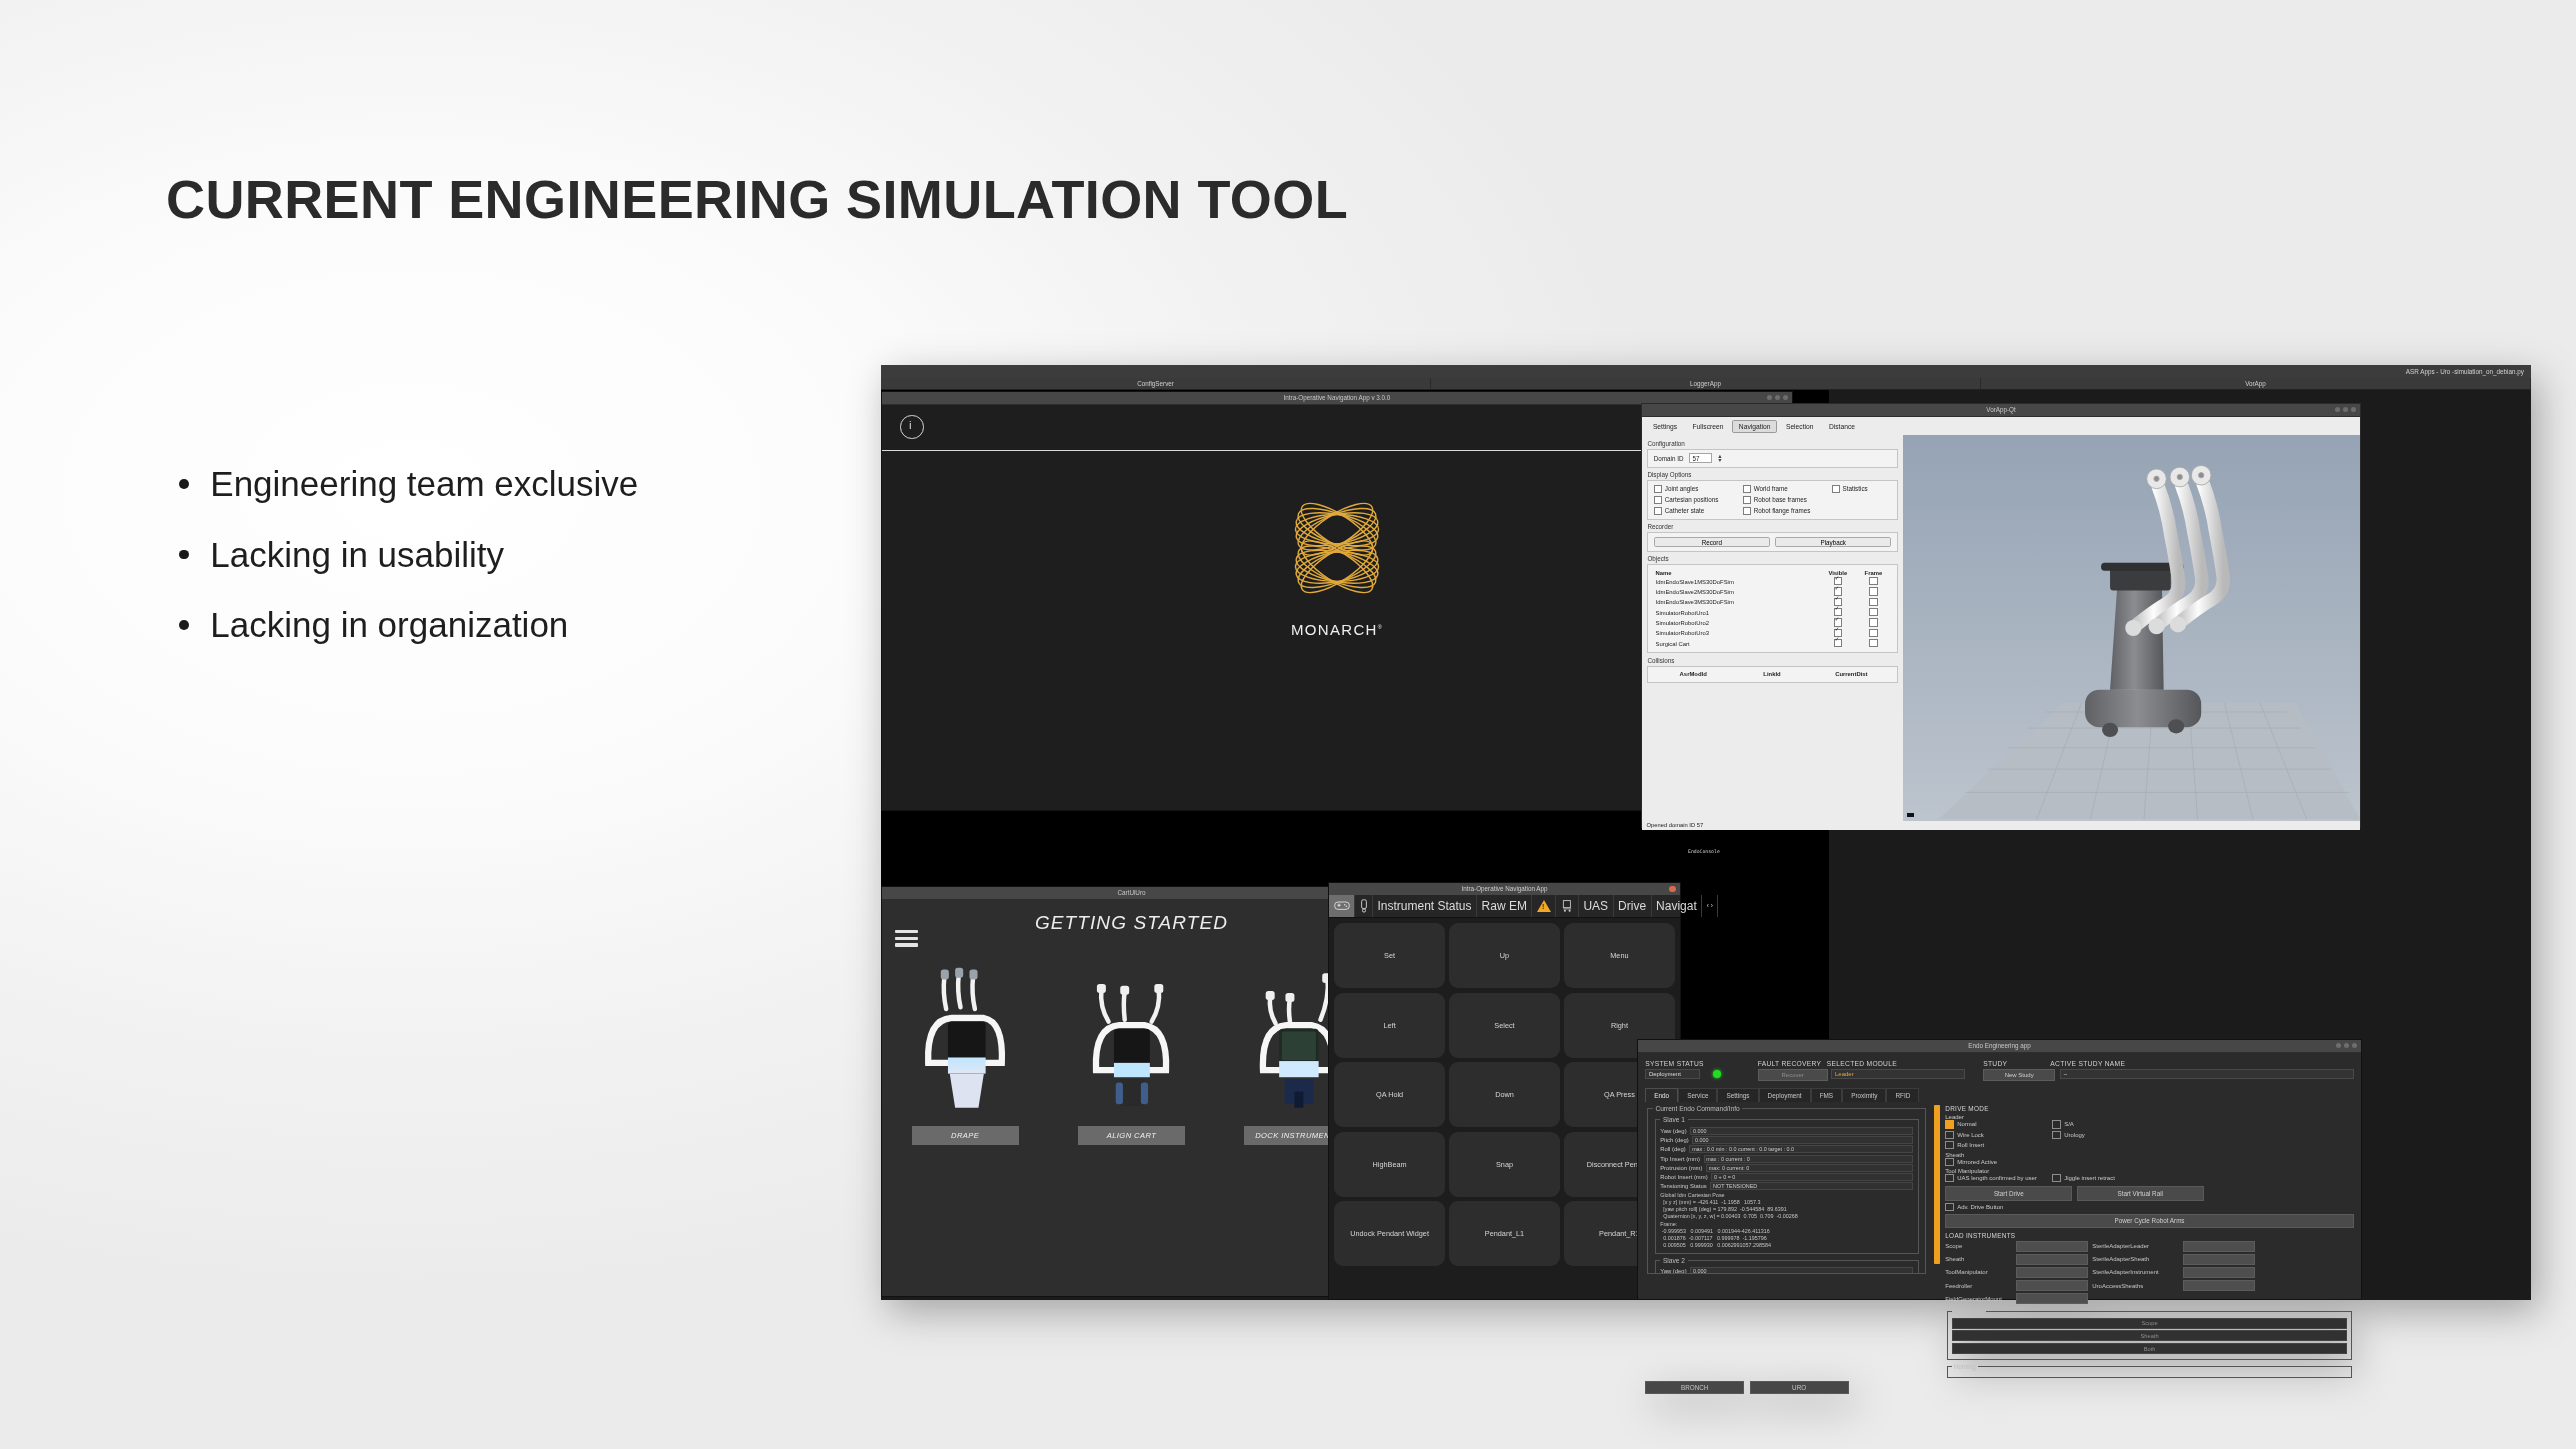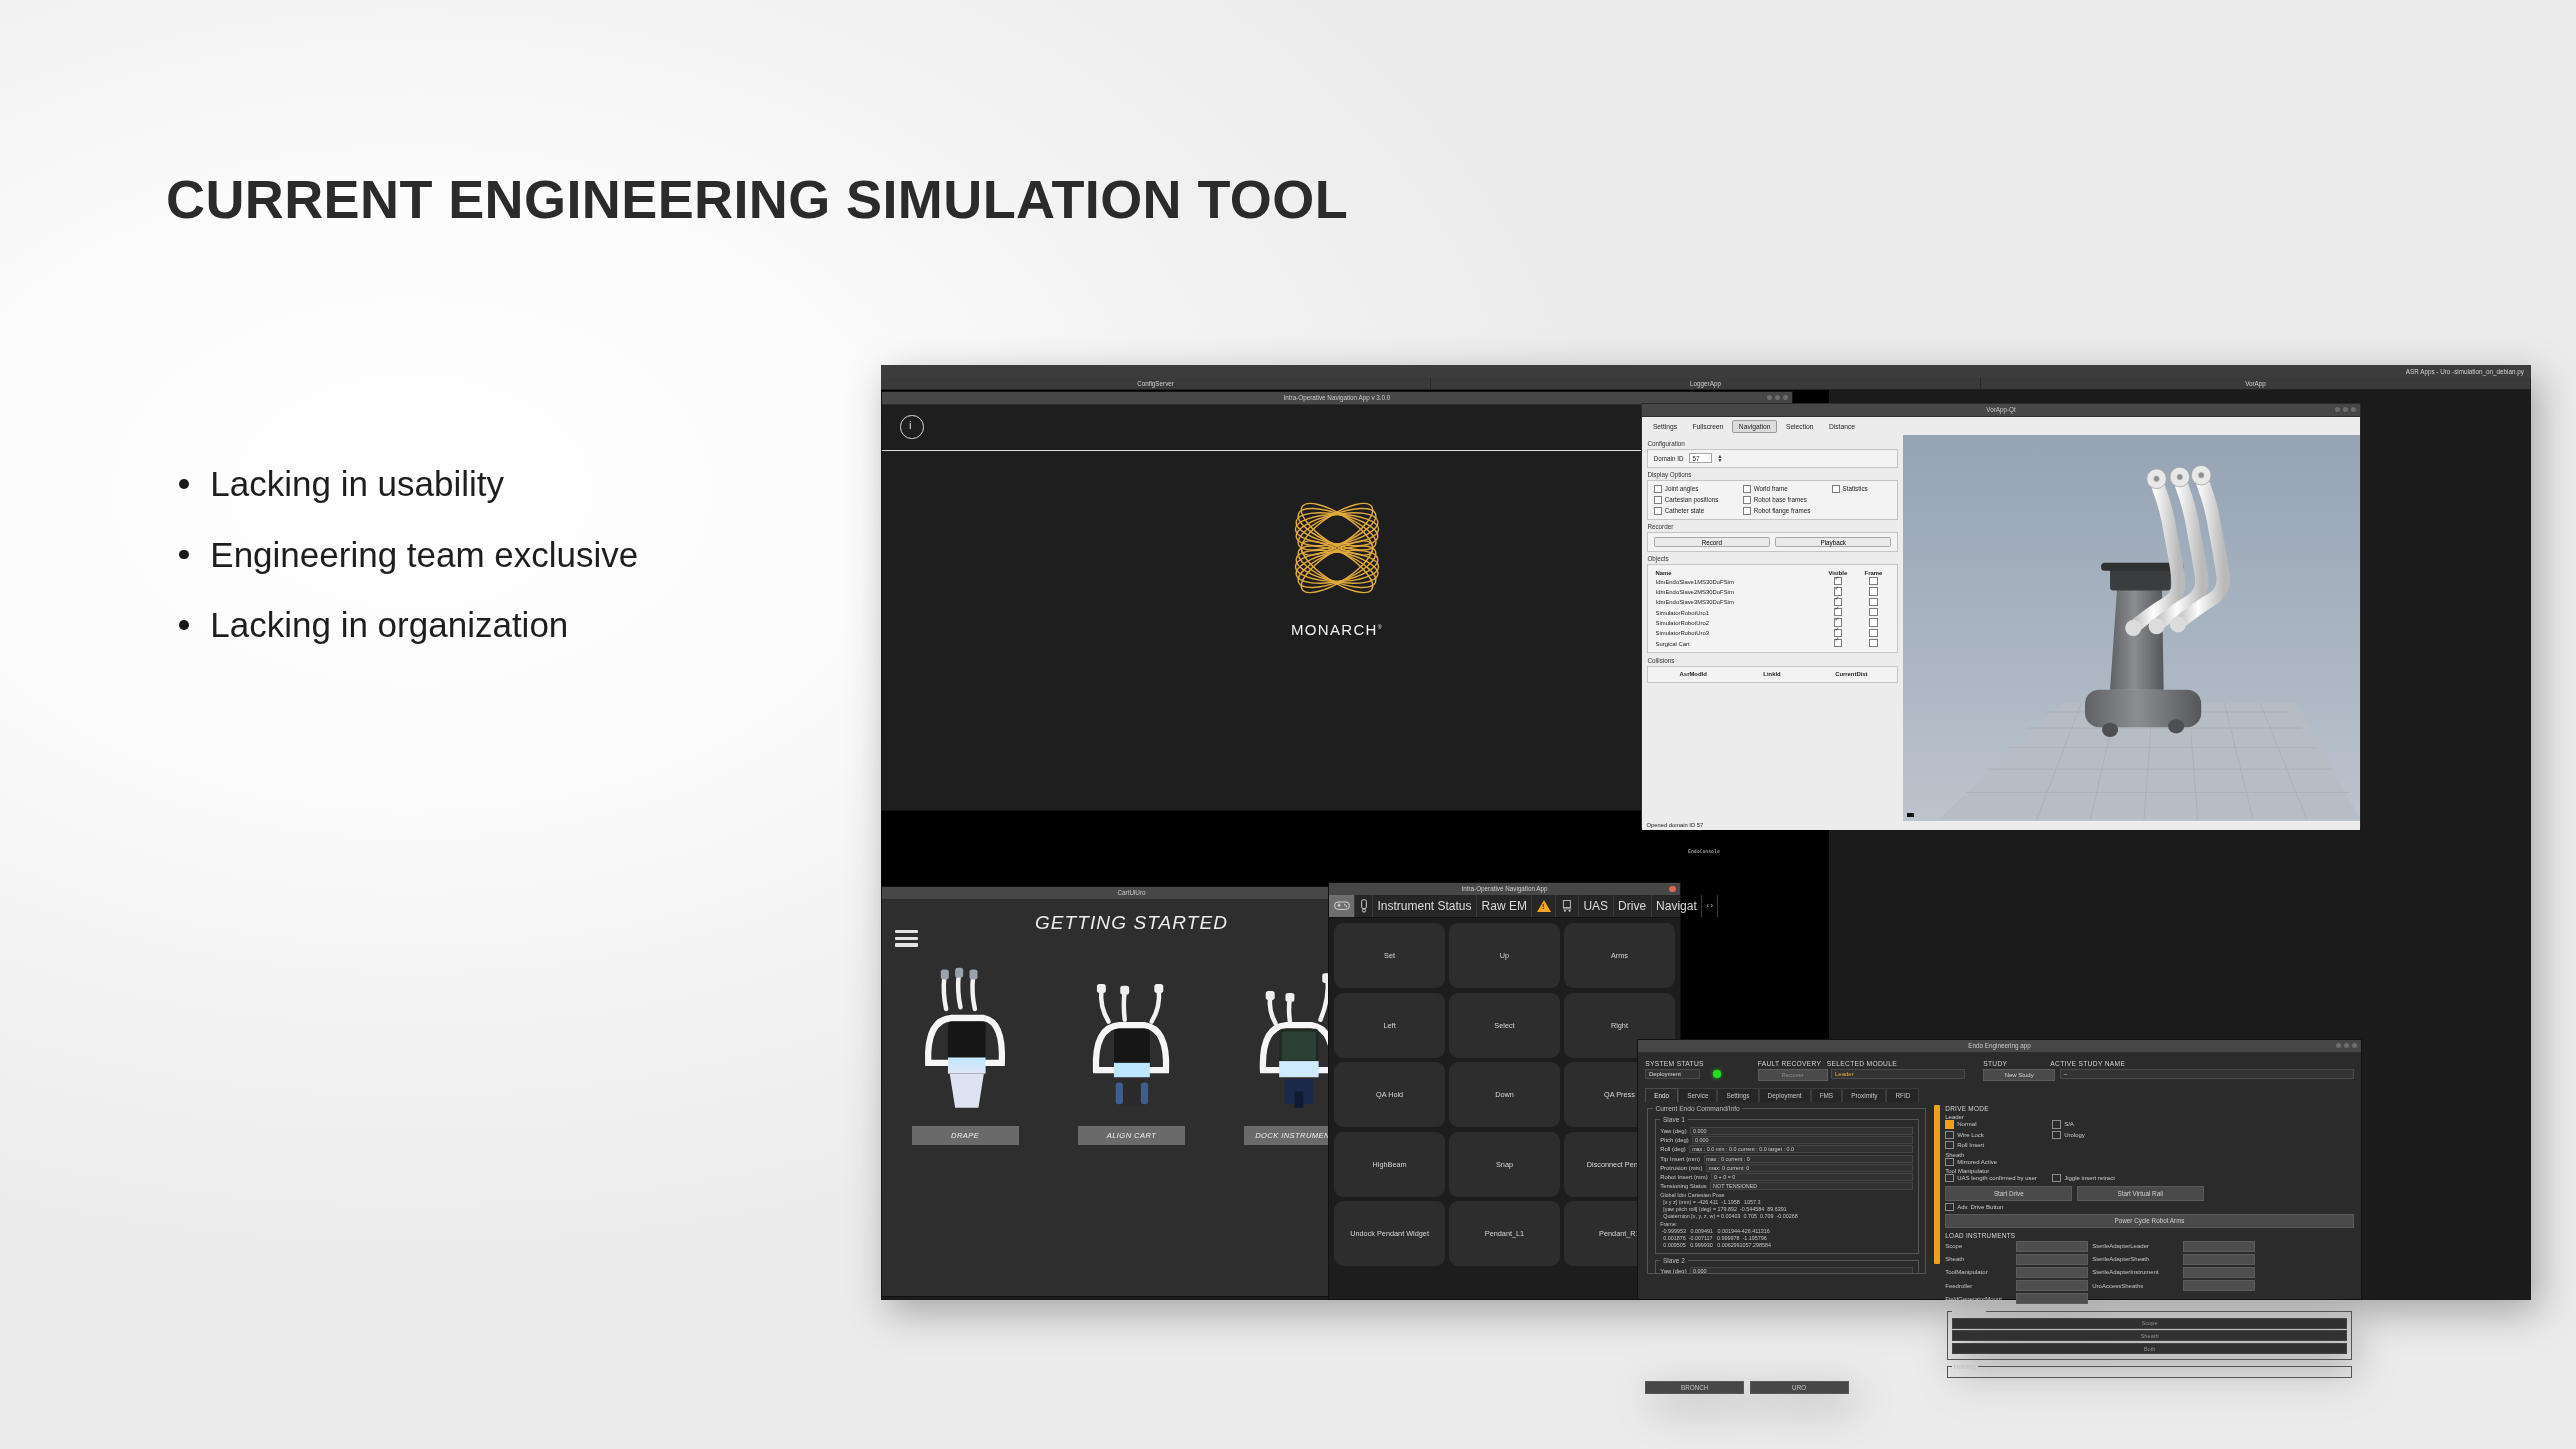--- a/index.html
+++ b/index.html
@@ -182,25 +182,25 @@
   .cut{overflow:hidden;}
 </style>
 </head>
 <body>
 
 <div class="slide-title">CURRENT ENGINEERING SIMULATION TOOL</div>
 
 <div class="bullets">
   <div class="bullet">
     <span class="dot"></span>
-    <span class="txt">Lacking in usability</span>
+    <span class="txt">Engineering team exclusive</span>
   </div>
   <div class="bullet">
     <span class="dot"></span>
-    <span class="txt">Engineering team exclusive</span>
+    <span class="txt">Lacking in usability</span>
   </div>
   <div class="bullet">
     <span class="dot"></span>
     <span class="txt">Lacking in organization</span>
   </div>
 </div>
 
 <div id="collage">
 
   <div id="desk"></div>
@@ -606,21 +606,21 @@
         </svg>
       </div>
       <div>UAS</div>
       <div>Drive</div>
       <div>Navigat</div>
       <div style="font-size:6.3px;">‹ ›</div>
     </div>
     <div class="pgrid" id="pendGrid">
         <div class="pbtn">Set</div>
         <div class="pbtn">Up</div>
-        <div class="pbtn">Arms</div>
+        <div class="pbtn">Menu</div>
         <div class="pbtn">Left</div>
         <div class="pbtn">Select</div>
         <div class="pbtn">Right</div>
         <div class="pbtn">QA Hold</div>
         <div class="pbtn">Down</div>
         <div class="pbtn">QA Press</div>
         <div class="pbtn">HighBeam</div>
         <div class="pbtn">Snap</div>
         <div class="pbtn">Disconnect Pendant</div>
         <div class="pbtn">Undock Pendant Widget</div>

